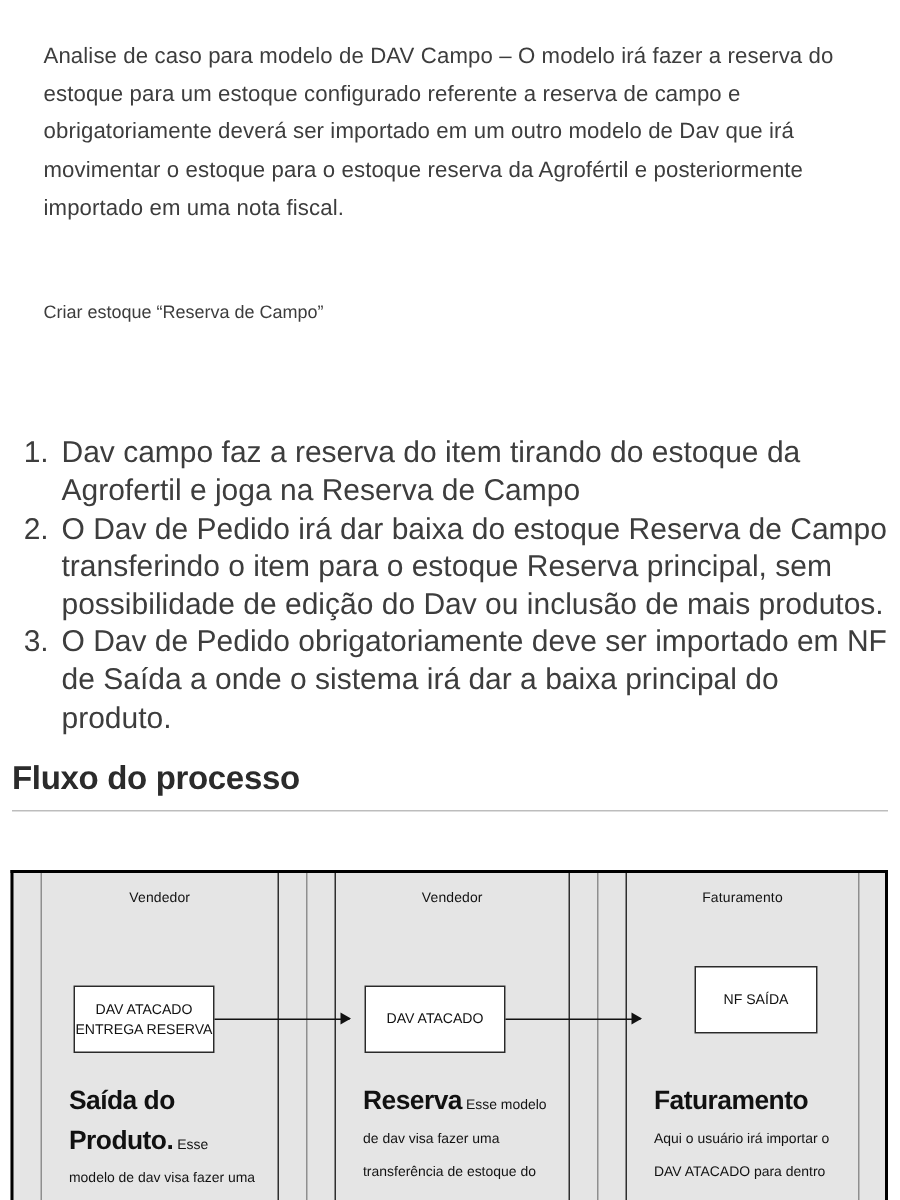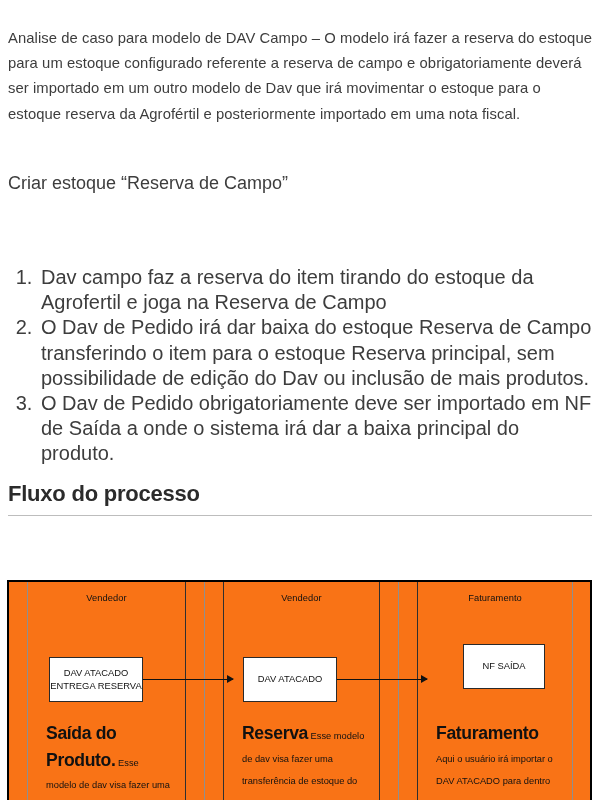--- a/index.html
+++ b/index.html
@@ -4,27 +4,27 @@
 <style>
   html,body{margin:0;padding:0;}
   body{
     width:600px;height:800px;background:#ffffff;overflow:hidden;
     font-family:"Liberation Sans", sans-serif;
     -webkit-font-smoothing:antialiased;
   }
   .page{position:relative;width:600px;height:800px;box-sizing:border-box;}
 
   
-  .prose{padding:0 8px;}
+  .prose{padding:0 8px;margin-left:21px;}
   .para{
     color:#3d3d3d;font-size:14.8px;line-height:25.2px;
     margin:0;padding-top:26px;letter-spacing:.005em;
   }
   .line{
-    color:#3d3d3d;font-size:18px;line-height:25.2px;margin:0;
+    color:#3d3d3d;font-size:12px;line-height:25.2px;margin:0;
   }
   .gap-a{height:44px;}
   .gap-b{height:15px;}
   .gap-c{height:54px;}
 
   ol.steps{
     margin:0;padding:0 8px 0 38px;color:#3d3d3d;
     font-size:20px;line-height:25.2px;
   }
   ol.steps li{margin:0 0 0 0;padding-left:3px;}
@@ -35,21 +35,21 @@
   }
   .flow-rule{
     margin:8px 8px 0 8px;height:1px;background:#bdbdbd;border:0;
   }
 
   
   .diagram{
     position:absolute;left:7px;top:580px;width:585px;height:221px;
     box-sizing:border-box;
     border-left:2px solid #000;border-top:2px solid #000;border-right:2px solid #000;
-    background:#f97316;
+    background:#e5e5e5;
   }
   .vline{position:absolute;top:0;bottom:0;width:1px;background:#8f8f8f;}
   .vline.dark{background:#2f2f2f;width:1px;}
 
   .lane{position:absolute;top:0;bottom:0;overflow:hidden;}
   .lane-head{
     position:absolute;top:11px;left:0;right:0;text-align:center;
     font-size:9.3px;color:#111;letter-spacing:.01em;
   }
   .node{

